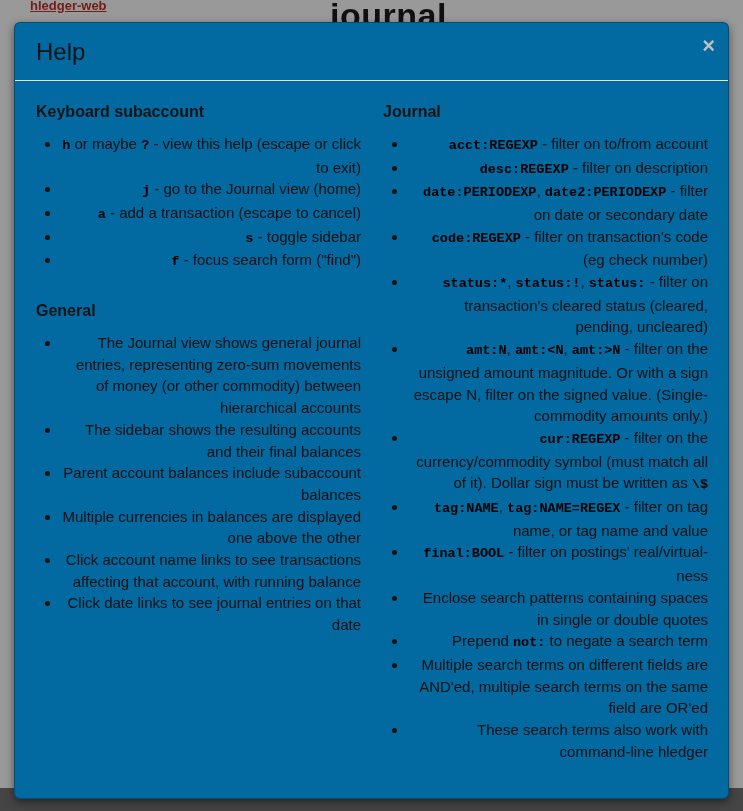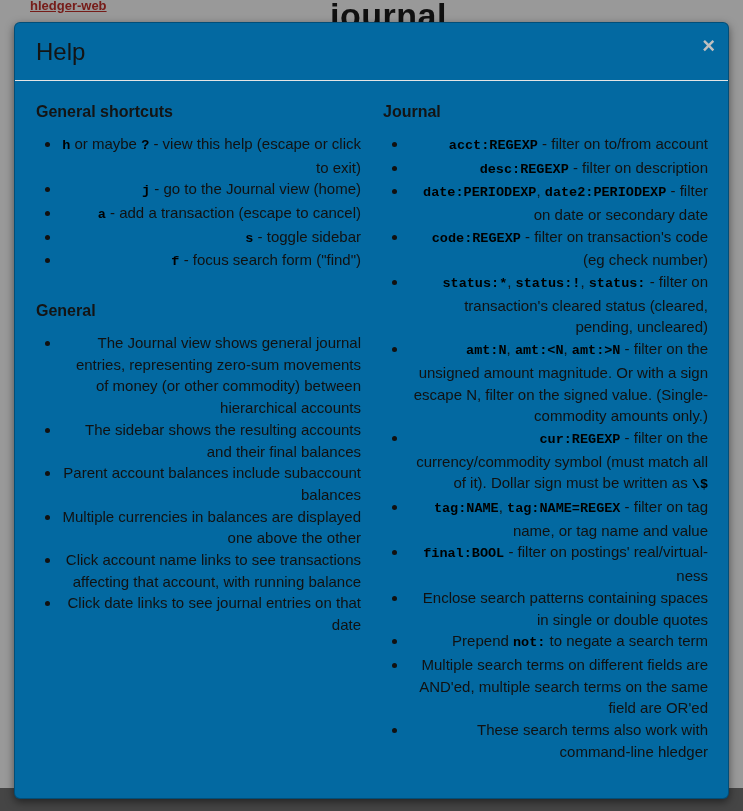--- a/index.html
+++ b/index.html
@@ -92,21 +92,21 @@
 <div class="backdrop"></div>
 
 <div class="modal">
   <div class="modal-header">
     <h2 class="modal-title">Help</h2>
     <button class="close">×</button>
   </div>
   <div class="modal-body">
     <div class="col">
       <div class="section">
-        <h3>General shortcuts</h3>
+        <h3>Keyboard subaccount</h3>
         <ul>
             <li><span class="code">h</span><span> or maybe </span><span class="code">?</span><span> - view this help (escape or click to exit)</span></li>
             <li><span class="code">j</span><span> - go to the Journal view (home)</span></li>
             <li><span class="code">a</span><span> - add a transaction (escape to cancel)</span></li>
             <li><span class="code">s</span><span> - toggle sidebar</span></li>
             <li><span class="code">f</span><span> - focus search form ("find")</span></li>
           </ul>
       </div>
       <div class="section">
         <h3>General</h3>

